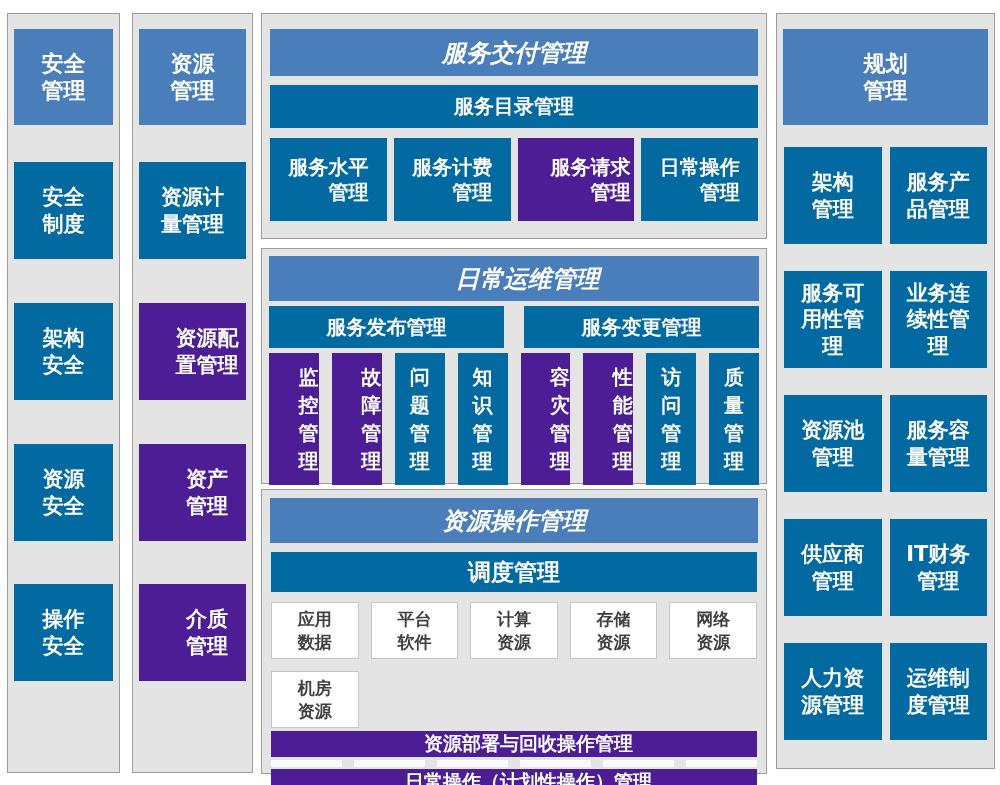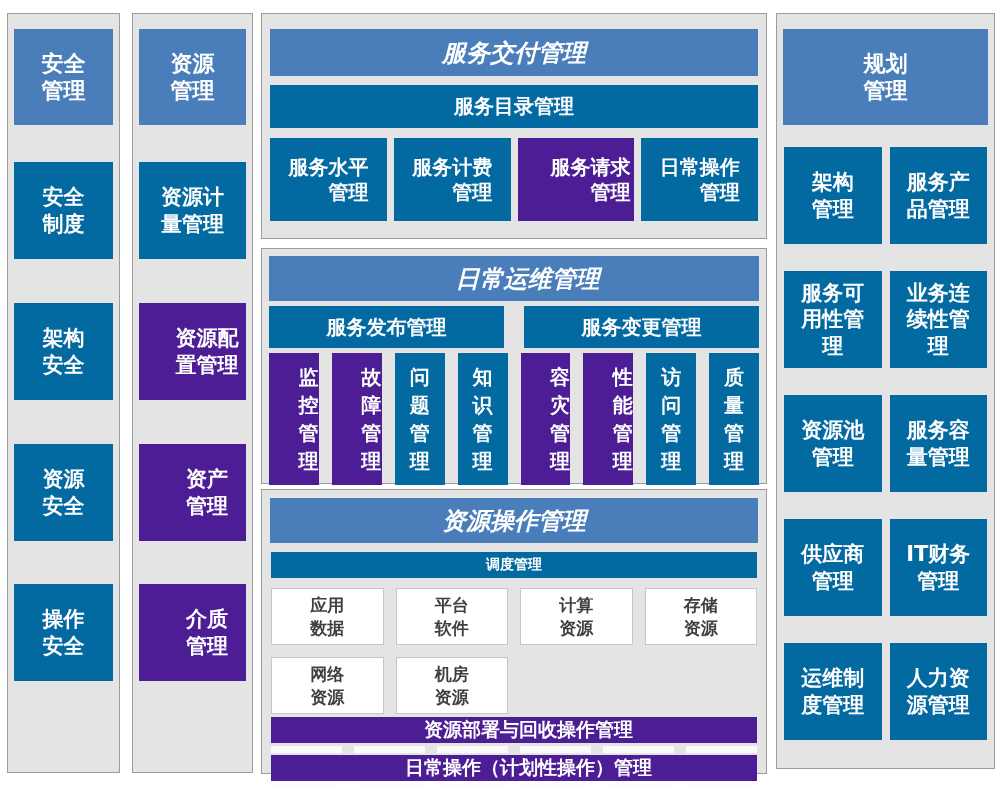--- a/index.html
+++ b/index.html
@@ -32,22 +32,22 @@
   .panel-title { margin:8px 8px 0; height:45px; font-size:24px;font-style:italic; }
   .full-bar { margin:9px 8px 0; height:43px; font-size:20px; }
   .delivery-title { margin:15px 8px 0; height:47px; }
   .delivery-row { margin:10px 8px 0; display:grid; grid-template-columns:repeat(4,1fr); gap:7px; }
   .delivery-row .box { height:83px; font-size:20px;text-align:right; }
   .ops-title { margin:7px 7px 0;padding-left:27px; }
   .ops-bars { margin:5px 7px 0; display:grid; grid-template-columns:1fr 1fr; gap:20px; }
   .ops-bars .box { height:42px; font-size:20px; }
   .ops-row { margin:5px 7px 0; display:grid; grid-template-columns:repeat(8,1fr); gap:13px; }
   .ops-row .box { height:132px; font-size:20px; line-height:1.4; }
-  .sched-bar { margin:9px 9px 0; height:26px; font-size:14px; }
-  .res-row { margin:10px 9px 0; display:grid; grid-template-columns:repeat(4,1fr); gap:12px; }
+  .sched-bar { margin:9px 9px 0; height:40px; font-size:23px; }
+  .res-row { margin:10px 9px 0; display:grid; grid-template-columns:repeat(5,1fr); gap:12px; }
   .res-row .box { height:57px; font-size:17px; line-height:1.3; }
   .op-bar { margin:3px 9px 0; height:26px; font-size:19px; }
   .op-bar.second { margin-top:2px; }
   .sep-row { margin:3px 9px 0; display:grid; grid-template-columns:repeat(6,1fr); gap:12px; }
   .sep-row .seg { height:7px; background:#fafafa; }
 
   
   .plan-title { top:15px; height:96px; font-size:22px; }
   .plan-grid {
     position:absolute; left:7px; right:7px; top:133px;
@@ -203,18 +203,18 @@
 续性管
 理</div>
     <div class="box gray">资源池
 管理</div>
     <div class="box gray">服务容
 量管理</div>
     <div class="box gray">供应商
 管理</div>
     <div class="box gray">IT财务
 管理</div>
+    <div class="box gray">人力资
+源管理</div>
     <div class="box gray">运维制
 度管理</div>
-    <div class="box gray">人力资
-源管理</div>
   </div>
 </div>
 
 </body></html>

